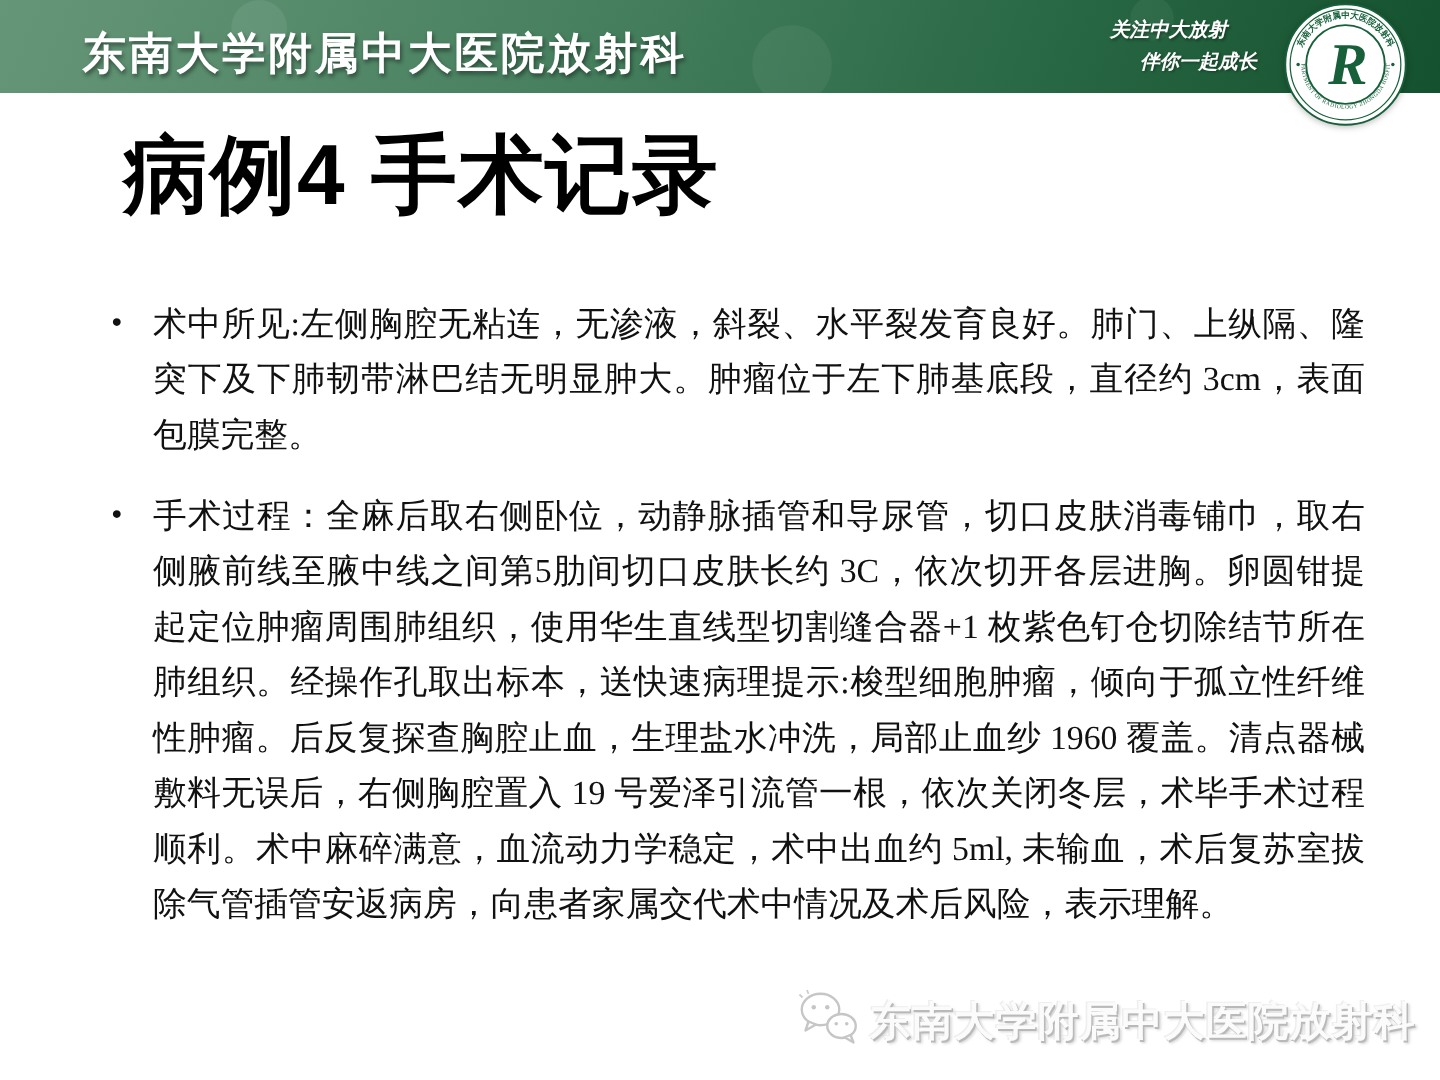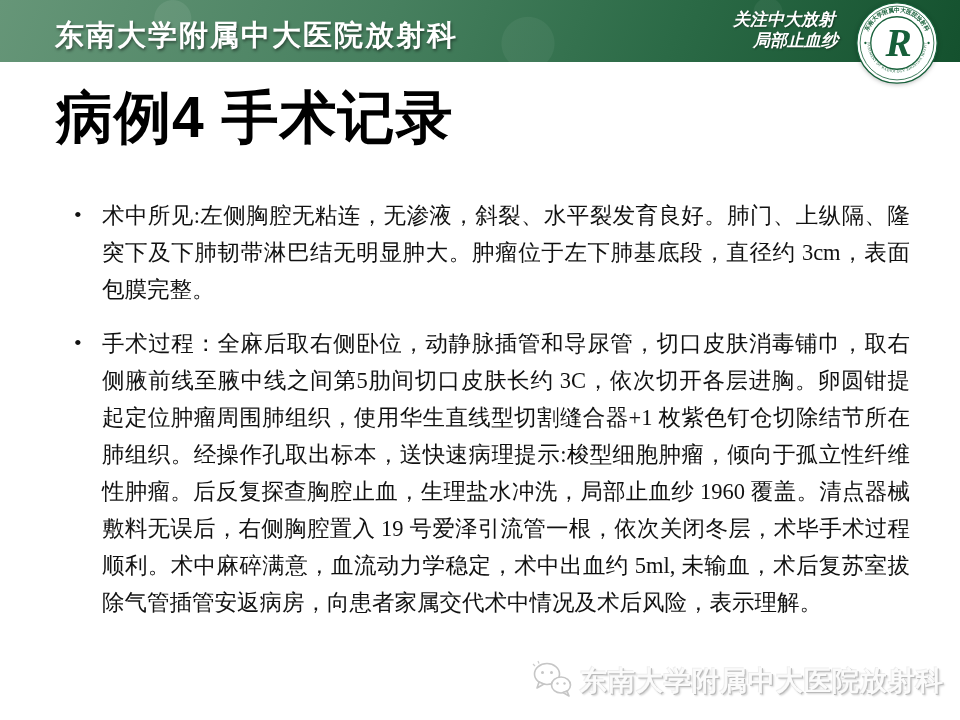--- a/index.html
+++ b/index.html
@@ -22,33 +22,33 @@
       radial-gradient(circle at 80% 20%, rgba(255,255,255,0.05) 0 14px, transparent 15px);
   }
   .band-title{
     position:absolute;left:55px;top:16px;z-index:2;
     font-size:29px;font-weight:bold;color:#ffffff;letter-spacing:2px;
     text-shadow:1px 2px 3px rgba(0,0,0,0.45);
     font-family:"Liberation Serif","DejaVu Serif",serif;
   }
   .slogan{
     position:absolute;right:122px;top:9px;z-index:2;color:#ffffff;
-    font-style:italic;font-weight:bold;font-size:17px;line-height:21px;
+    font-style:italic;font-weight:bold;font-size:13px;line-height:21px;
     text-shadow:1px 1px 2px rgba(0,0,0,0.4);
     font-family:"Liberation Serif","DejaVu Serif",serif;
   }
   .slogan .s2{padding-left:20px;}
 
   
   .logo{position:absolute;top:2px;right:22px;width:82px;height:82px;z-index:3;
         filter:drop-shadow(0 1px 2px rgba(0,0,0,0.25));}
 
   
   .page-title{
-    position:absolute;left:56px;top:86px;margin:0;
+    position:absolute;left:82px;top:86px;margin:0;
     font-size:57px;line-height:62px;font-weight:900;color:#000000;
     letter-spacing:1px;
     font-family:"Liberation Sans","DejaVu Sans",sans-serif;
   }
 
   
   .bullets{position:absolute;left:72px;top:197px;width:838px;}
   .bullet-item{
     position:relative;padding-left:30px;margin:0 0 17px 0;
     font-size:22.5px;line-height:37px;color:#111111;
@@ -72,21 +72,21 @@
 </style>
 </head>
 <body>
 
 <div class="slide">
 
   <header class="band">
     <div class="band-title">东南大学附属中大医院放射科</div>
     <div class="slogan">
       <div class="s1">关注中大放射</div>
-      <div class="s2">局部止血纱</div>
+      <div class="s2">伴你一起成长</div>
     </div>
   </header>
 
   <div class="logo">
     <svg width="82" height="82" viewBox="0 0 100 100">
       <circle cx="50" cy="50" r="49" fill="#ffffff" stroke="#17603a" stroke-width="1.6"></circle>
       <circle cx="50" cy="50" r="45" fill="none" stroke="#17603a" stroke-width="1"></circle>
       <circle cx="50" cy="50" r="32" fill="#ffffff" stroke="#17603a" stroke-width="1.6"></circle>
       <defs>
         <path id="arcTop" d="M 12,50 A 38,38 0 0 1 88,50"></path>

